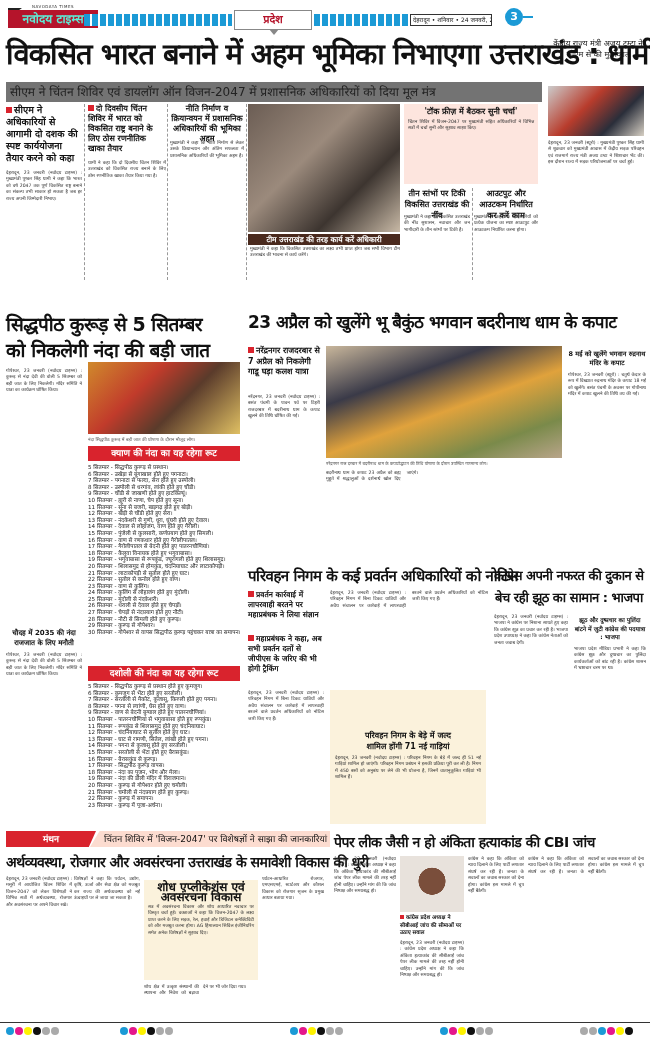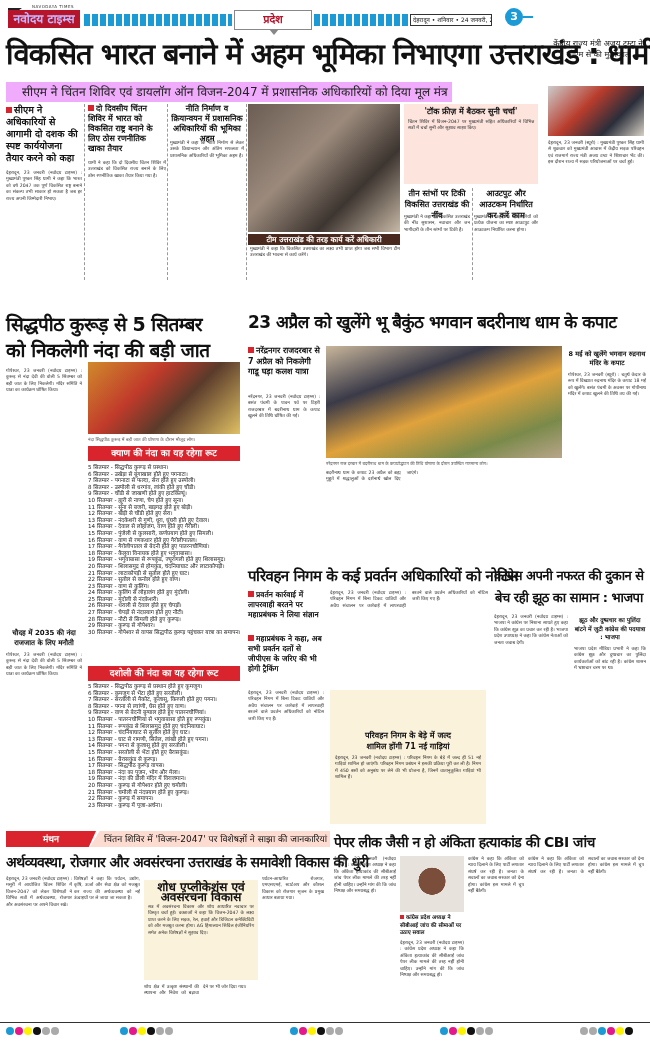--- a/index.html
+++ b/index.html
@@ -1,30 +1,30 @@
 <!DOCTYPE html>
 <html><head>
 <meta charset="utf-8">
 <style>
 *{margin:0;padding:0;box-sizing:border-box;}
 body{width:650px;height:1043px;background:#fff;font-family:"DejaVu Sans",sans-serif;position:relative;overflow:hidden;color:#111;}
 .abs{position:absolute;}
 .hdr{top:0;left:0;width:650px;height:34px;}
 .logo-small{top:4px;left:32px;font-size:4px;color:#333;letter-spacing:.5px;}
-.logo{top:10px;left:8px;width:72px;height:18px;background:#b5142b;color:#c4b5fd;font-weight:bold;font-size:12px;line-height:18px;text-align:center;font-family:"DejaVu Sans",sans-serif;}
+.logo{top:10px;left:8px;width:90px;height:18px;background:#b5142b;color:#5eead4;font-weight:bold;font-size:12px;line-height:18px;text-align:center;font-family:"DejaVu Sans",sans-serif;}
 .logo-corner{top:8px;left:8px;width:14px;height:10px;background:#222;clip-path:polygon(0 0,100% 0,0 100%);}
 .bar{top:14px;height:12px;background:repeating-linear-gradient(90deg,#1b9ad6 0 6px,#fff 6px 8px);}
 .sect{top:10px;left:234px;width:78px;height:20px;border:1px solid #888;background:#fff;text-align:center;font-weight:bold;color:#b5142b;font-size:11px;line-height:18px;}
 .sect:after{content:"";position:absolute;left:34px;bottom:-6px;border-left:5px solid transparent;border-right:5px solid transparent;border-top:6px solid #888;}
 .dateline{top:14px;left:410px;width:82px;height:12px;border:1px solid #333;font-size:6px;line-height:10px;padding-left:2px;white-space:nowrap;overflow:hidden;}
 .pageno{top:8px;left:505px;width:18px;height:18px;border-radius:50%;background:#1b9ad6;color:#fff;font-size:11px;text-align:center;line-height:18px;font-weight:bold;}
 .pnline{top:16px;left:523px;width:10px;height:2px;background:#1b9ad6;}
 .headline{top:36px;left:6px;width:456px;font-size:29px;font-weight:bold;letter-spacing:-1px;white-space:nowrap;line-height:36px;}
 .side-cap{top:38px;left:548px;width:100px;font-size:8px;text-align:center;line-height:11px;}
-.sub{top:82px;left:6px;width:446px;height:20px;background:#f0abfc;font-size:12px;line-height:20px;padding-left:16px;white-space:nowrap;overflow:hidden;color:#222;}
+.sub{top:82px;left:6px;width:536px;height:20px;background:#737373;font-size:12px;line-height:20px;padding-left:4px;white-space:nowrap;overflow:hidden;color:#222;}
 .col-head{font-size:9.5px;font-weight:bold;line-height:12px;}
 .bullet{display:inline-block;width:6px;height:6px;background:#d9232d;margin-right:2px;}
 .txt{font-size:4.6px;line-height:6.4px;color:#333;text-align:justify;overflow:hidden;}
 .photo{background:linear-gradient(135deg,#6b5d54 0%,#9b8a7c 40%,#3d3530 70%,#c8b9a6 100%);}
 .photo2{background:linear-gradient(135deg,#d08a2c 0%,#c13b2b 35%,#5a3b2b 60%,#e0c063 100%);}
 .photo3{background:linear-gradient(160deg,#c9b79c 0%,#3a3a48 30%,#e0a23c 55%,#7a8a4a 80%,#b9a58a 100%);}
 .photo4{background:linear-gradient(135deg,#ccc 0%,#b83c2c 40%,#2a2e3a 70%,#d7d0c4 100%);}
 .photo5{background:radial-gradient(circle at 50% 45%,#7a4e3b 0 30%,#e8e2dc 31% 100%);}
 .cap-dark{background:#4a2a1e;color:#fff;font-weight:bold;font-size:7.5px;text-align:center;line-height:11px;}
 .pink-box{background:#fde5de;}

